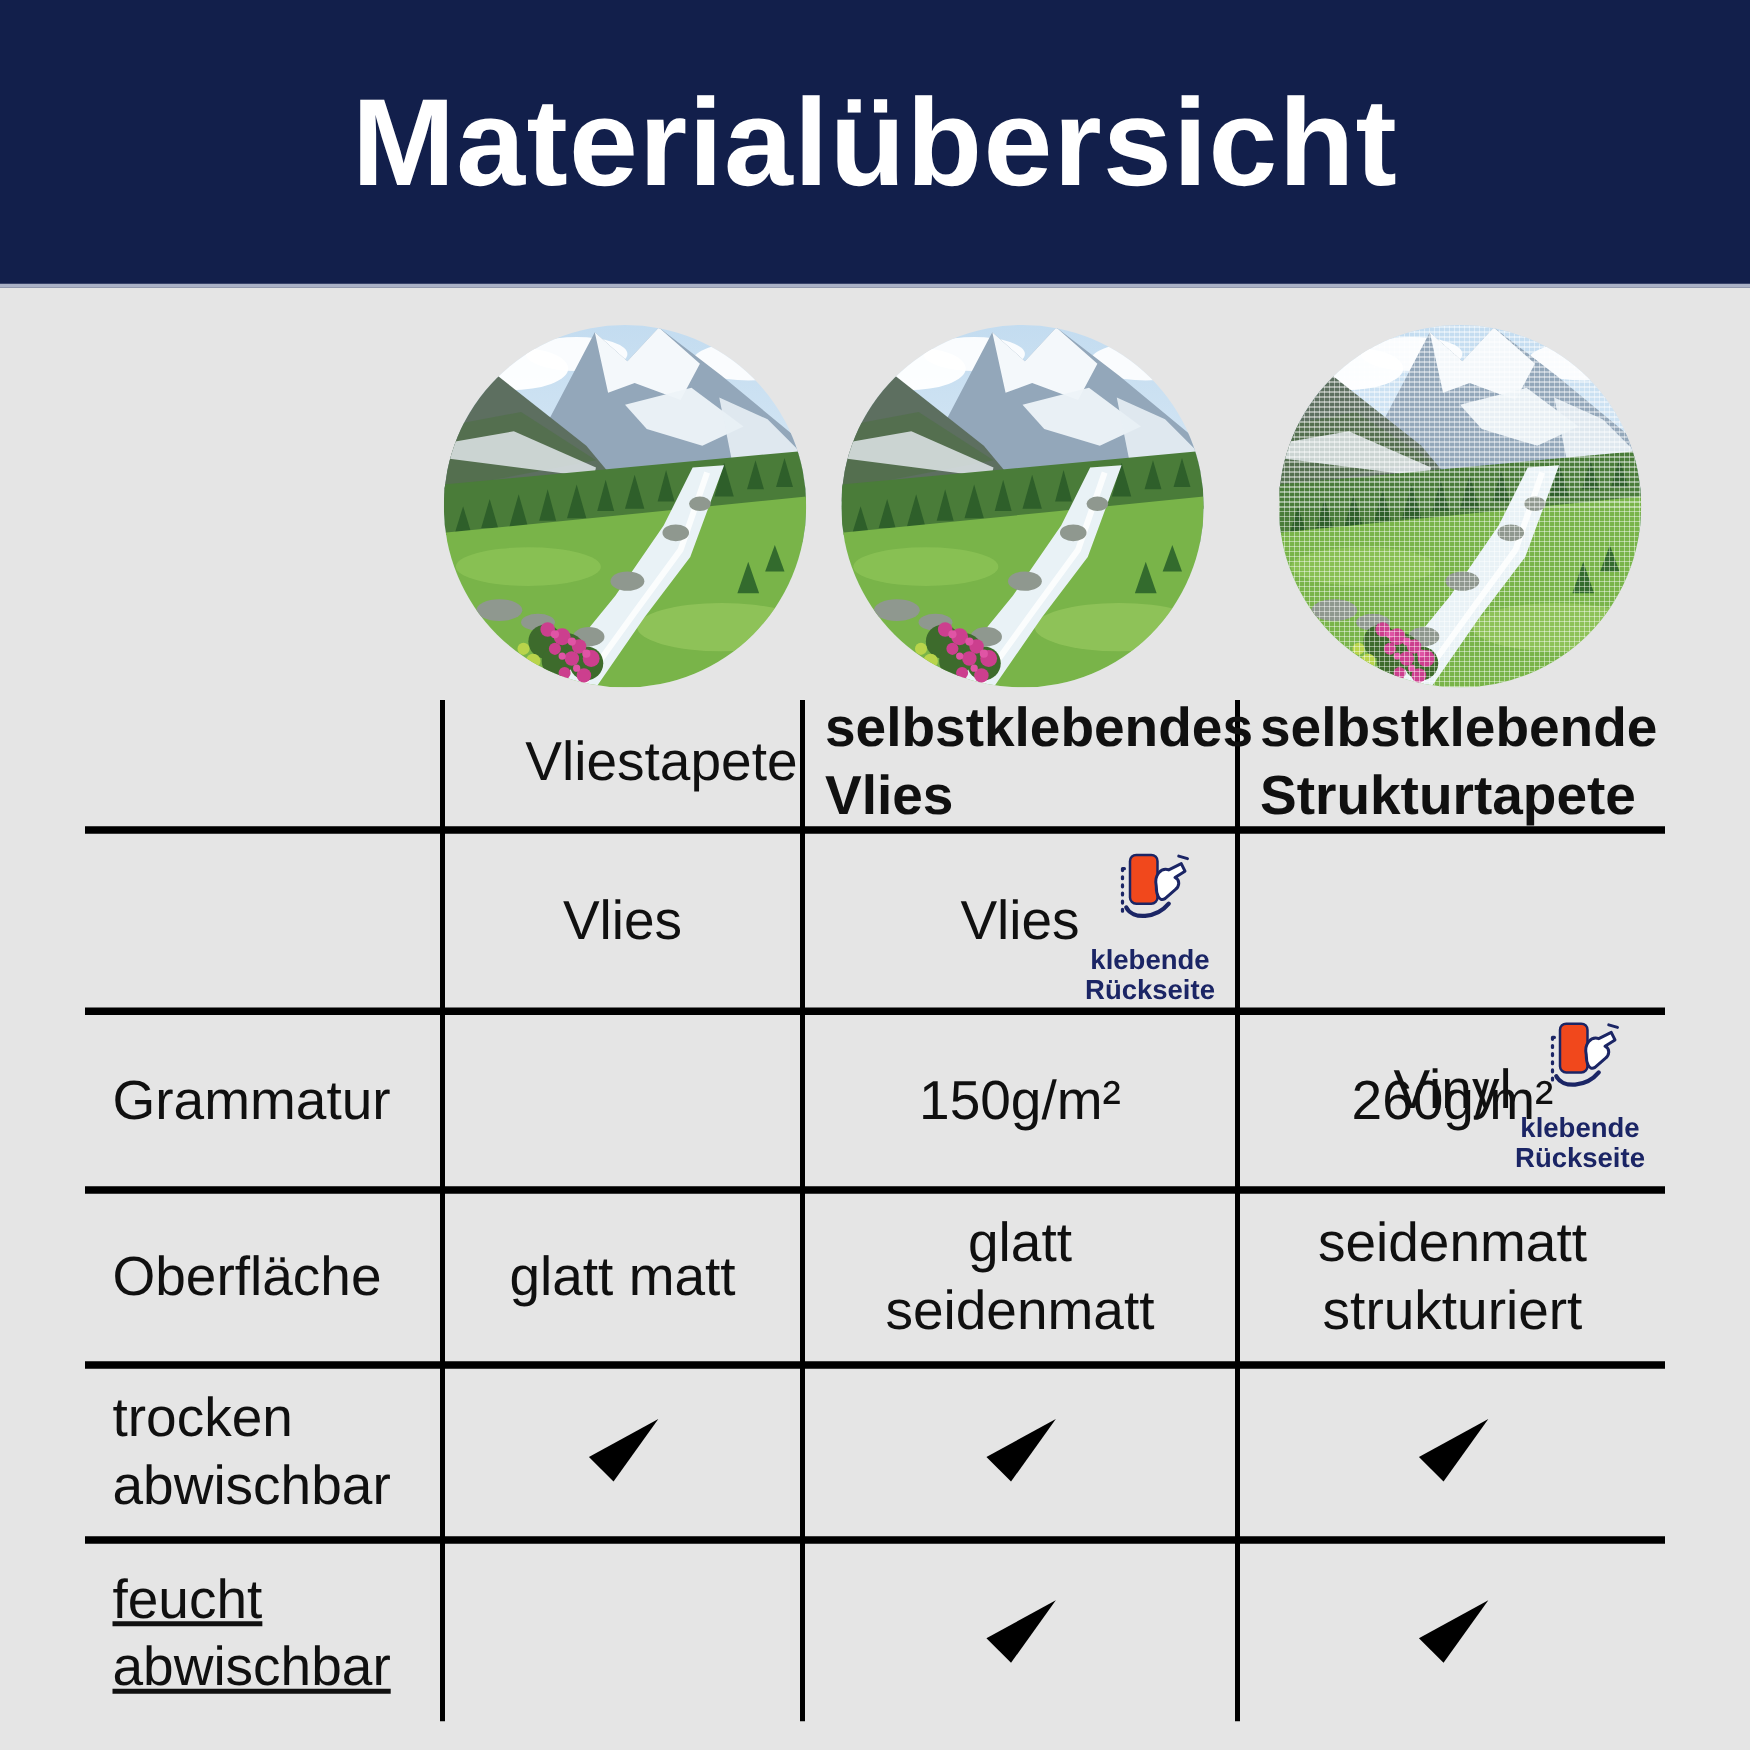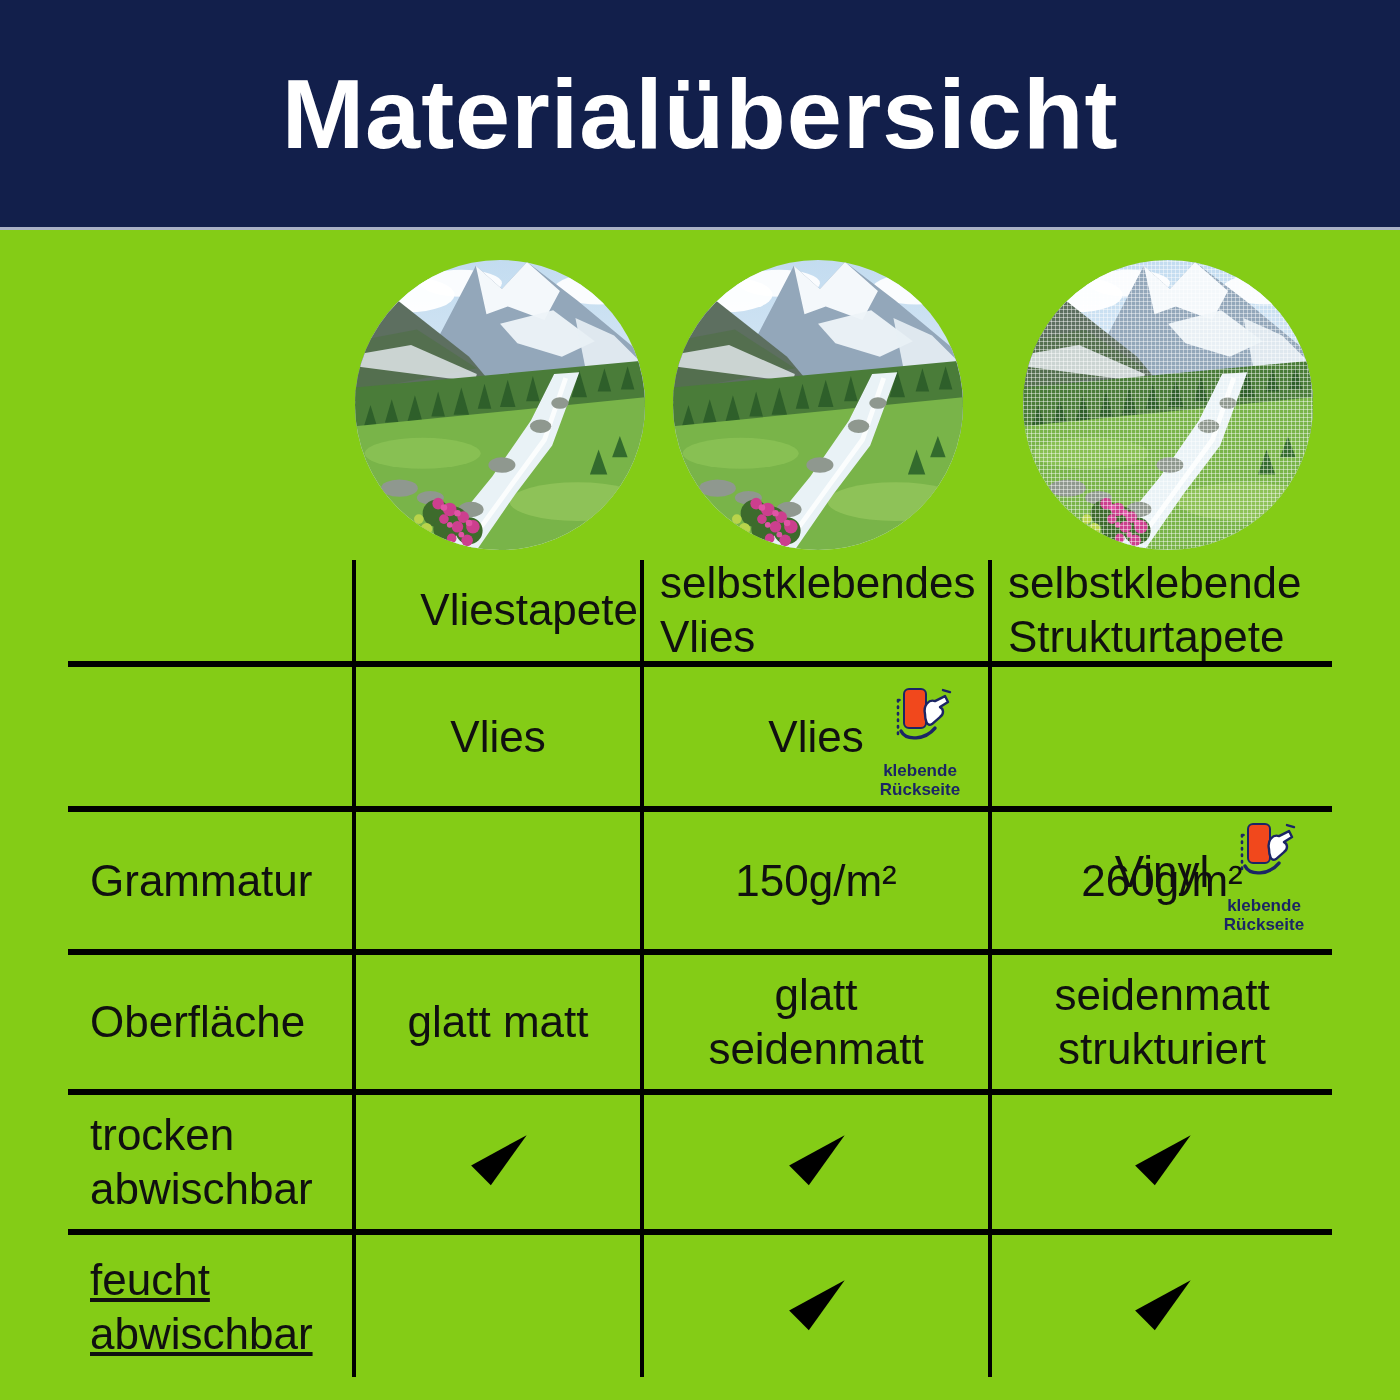--- a/index.html
+++ b/index.html
@@ -7,21 +7,21 @@
     --check-orange:#f4471a;
     --badge-orange:#f1481c;
     --badge-navy:#1b2565;
     --grid-black:#000000;
   }
   *{margin:0;padding:0;box-sizing:border-box;}
   html,body{background:#ffffff;}
   .canvas{
     position:relative;
     width:1400px;height:1400px;
-    background:#84cc16;
+    background:#e5e5e5;
     font-family:"Liberation Sans","DejaVu Sans",sans-serif;
     color:#111;
     overflow:hidden;
   }
   
   .banner{
     position:absolute;top:0;left:0;width:1400px;height:230px;
     background:var(--banner-navy);
     border-bottom:3px solid #aab1c6;
     display:flex;align-items:center;justify-content:center;
@@ -65,31 +65,31 @@
   .col-l{left:70px;width:280px;justify-content:flex-start;text-align:left;padding-left:20px;}
   .col-1{left:358px;width:280px;}
   .col-2{left:646px;width:340px;}
   .col-3{left:994px;width:336px;}
   .row-h{top:560px;height:100px;justify-content:flex-end;}
   .row-1{top:669px;height:135px;}
   .row-2{top:814px;height:133px;}
   .row-3{top:957px;height:130px;}
   .row-4{top:1097px;height:130px;}
   .row-5{top:1237px;height:140px;text-decoration:underline;}
-  .cell.align-left{justify-content:flex-start;text-align:left;padding-left:14px;}
+  .cell.align-left{justify-content:flex-start;text-align:left;padding-left:14px;font-weight:bold;}
   
   .material-cell{position:relative;}
   .badge{
     position:absolute;right:2px;top:50%;transform:translateY(-46%);
     width:128px;display:flex;flex-direction:column;align-items:center;
   }
   .badge svg{width:64px;height:62px;display:block;}
   .badge-text{
     margin-top:15px;
-    font-size:17px;font-weight:700;color:var(--badge-navy);
+    font-size:22px;font-weight:700;color:var(--badge-navy);
     line-height:1.12;text-align:center;white-space:nowrap;
   }
   
   .check{width:86px;height:86px;display:block;}
 </style>
 </head>
 <body>
 
 <div class="canvas">
 

